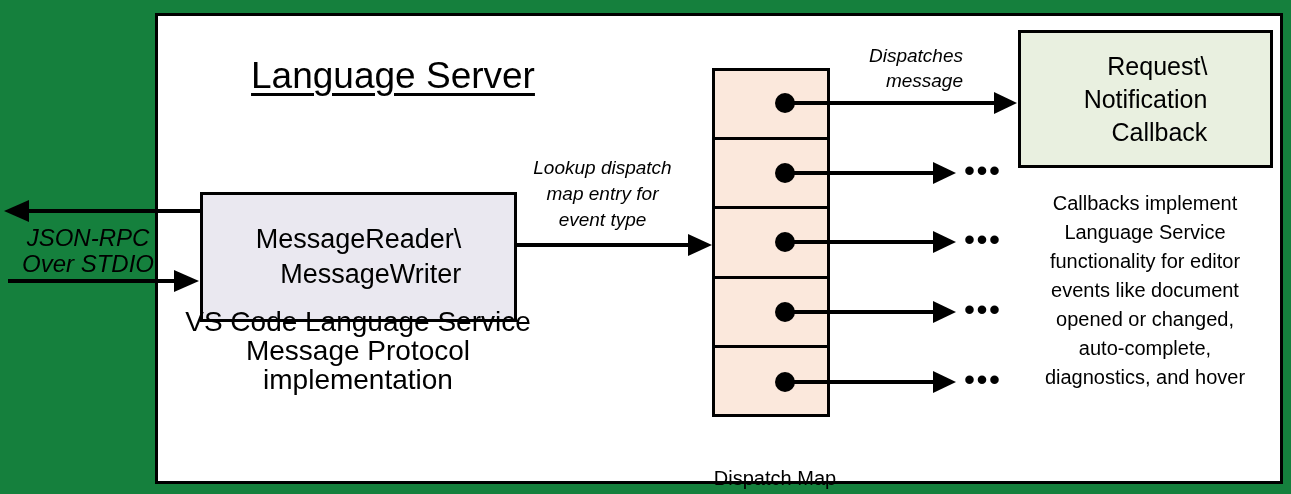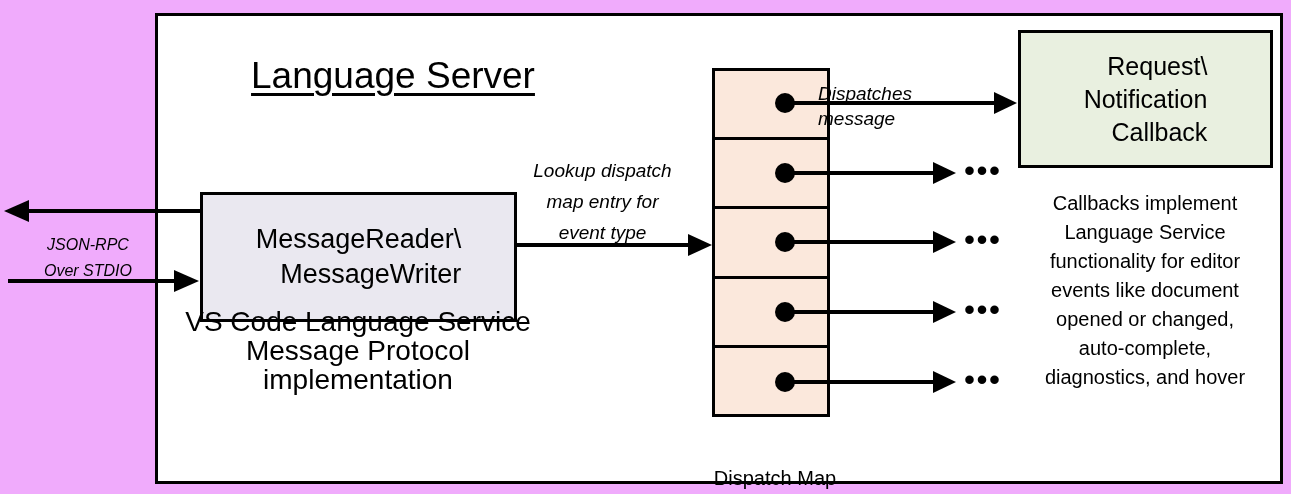--- a/index.html
+++ b/index.html
@@ -5,21 +5,21 @@
   * { margin: 0; padding: 0; box-sizing: border-box; }
   body {
     font-family: "Liberation Sans", sans-serif;
     background: #ffffff;
     color: #000000;
   }
   #stage {
     position: relative;
     width: 1291px;
     height: 494px;
-    background: #f0abfc;
+    background: #15803d;
     overflow: hidden;
   }
   .abs { position: absolute; }
   .pre { white-space: pre-line; text-align: right; }
 
   #outer-box {
     left: 155px; top: 13px; width: 1128px; height: 471px;
     border: 3px solid var(--ink);
     background: #ffffff;
   }
@@ -36,30 +36,30 @@
     background: var(--reader-box-fill);
     border: 3px solid var(--ink);
     display: flex; align-items: center; justify-content: center;
     font-size: 27px; line-height: 35px; text-align: center;
   }
   #reader-caption {
     left: 178px; top: 307px; width: 360px;
     font-size: 28px; line-height: 29px; text-align: center;
   }
   #io-label {
-    left: 13px; top: 232px; width: 150px;
-    font-size: 16px; line-height: 26px; font-style: italic; text-align: center;
+    left: 13px; top: 225px; width: 150px;
+    font-size: 24px; line-height: 26px; font-style: italic; text-align: center;
   }
   #lookup-label {
     left: 505px; top: 155px; width: 195px;
-    font-size: 19px; line-height: 31px; font-style: italic; text-align: center;
+    font-size: 19px; line-height: 26px; font-style: italic; text-align: center;
   }
   #dispatches-label {
     left: 818px; top: 43px; width: 145px;
-    font-size: 19px; line-height: 25px; font-style: italic; text-align: left; margin-top: 38px;
+    font-size: 19px; line-height: 25px; font-style: italic; text-align: right;
   }
   #dispatch-map {
     left: 712px; top: 68px; width: 118px; height: 349px;
     border: 3px solid var(--ink);
     background: var(--dispatch-cell-fill);
     display: flex; flex-direction: column;
   }
   .dm-cell { flex: 1 1 0; background: var(--dispatch-cell-fill); }
   .dm-cell + .dm-cell { border-top: 3px solid var(--ink); }
   #dispatch-map-label {

